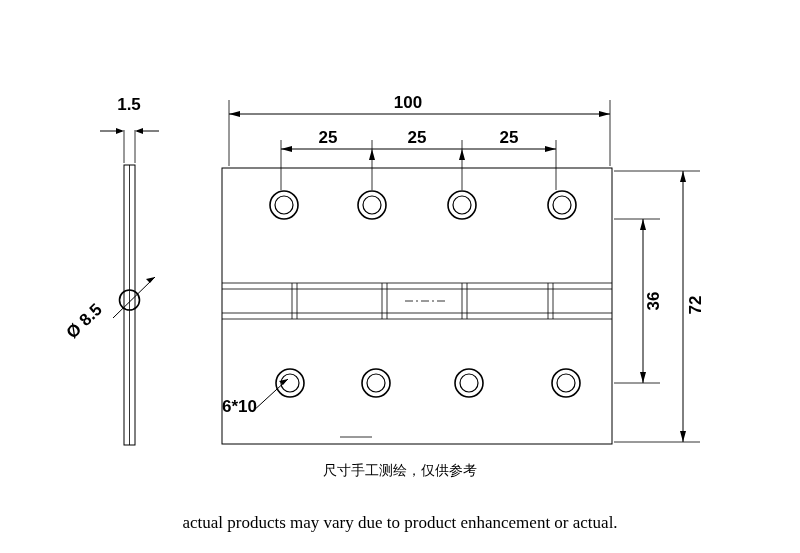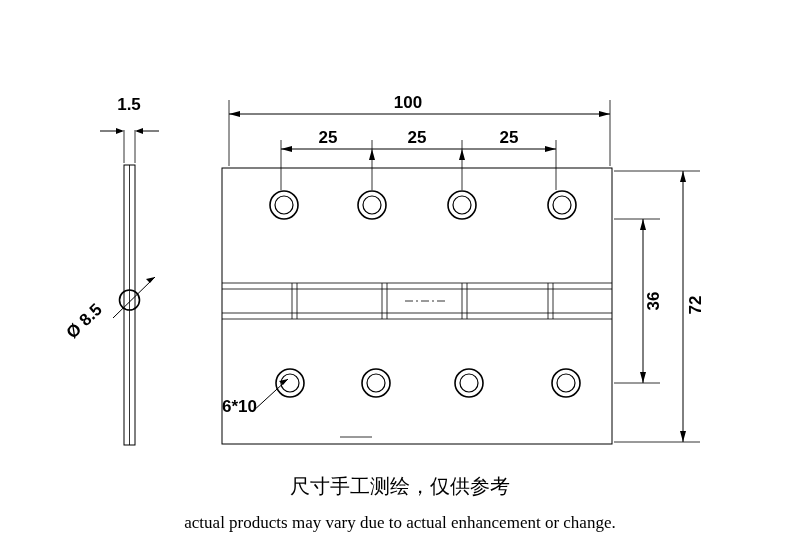--- a/index.html
+++ b/index.html
@@ -28,22 +28,22 @@
   }
   .cap {
     position: absolute;
     left: 0;
     width: 800px;
     text-align: center;
     font-family: "Liberation Serif", serif;
     color: #000000;
   }
   .cap1 {
-    top: 473px;
-    font-size: 20px;
+    top: 462px;
+    font-size: 14px;
   }
   .cap2 {
     top: 513px;
     font-size: 17px;
   }
   .dimtext {
     font-family: "Liberation Sans", sans-serif;
     font-weight: bold;
     font-size: 17px;
     fill: #000000;
@@ -223,15 +223,15 @@
       <path d="M683,171 L680,182 L686,182 Z" fill="#000"></path>
       <path d="M683,442 L680,431 L686,431 Z" fill="#000"></path>
     </g>
     <g transform="rotate(-90 697 305)">
       <text class="dimtext" x="697" y="305" text-anchor="middle" dominant-baseline="middle">72</text>
     </g>
 
   </svg>
 
   <div class="cap cap1">尺寸手工测绘，仅供参考</div>
-  <div class="cap cap2">actual products may vary due to actual enhancement or change.</div>
+  <div class="cap cap2">actual products may vary due to product enhancement or actual.</div>
 
 </div>
 
 </body></html>

